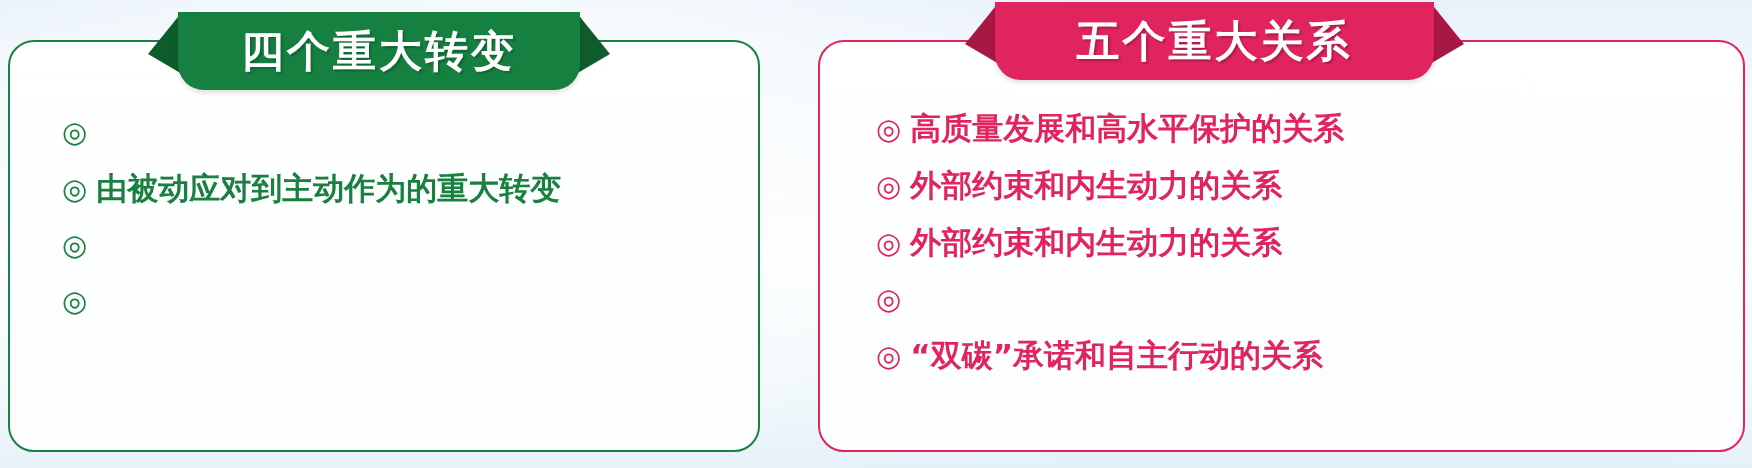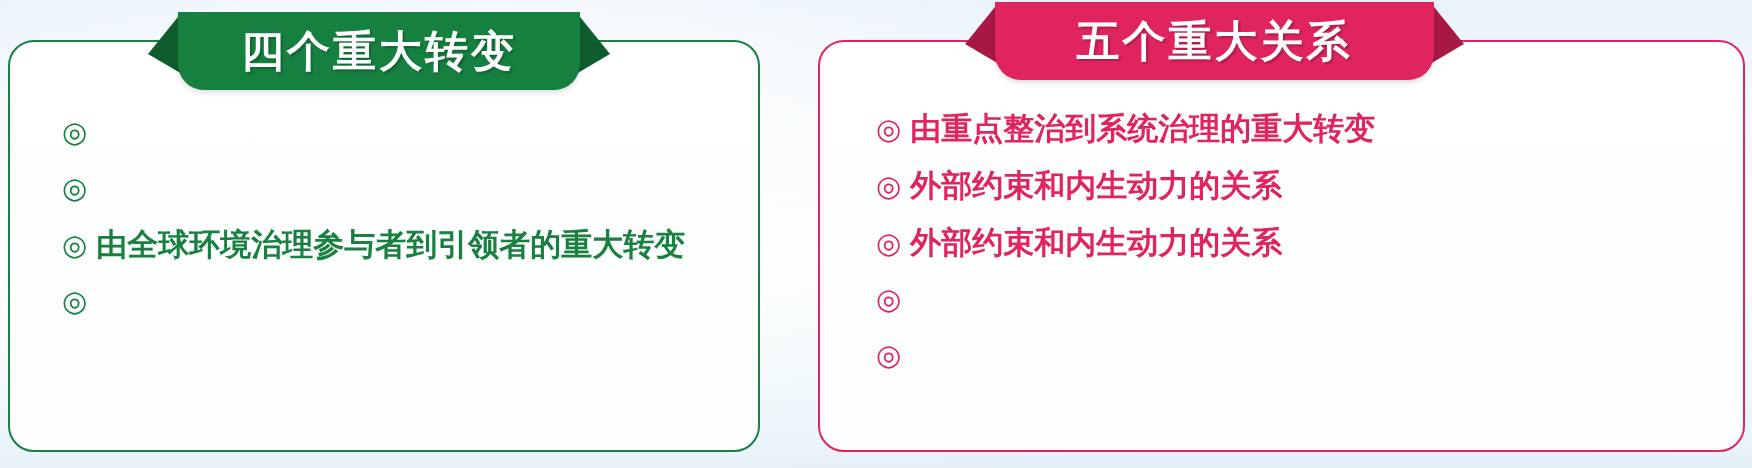--- a/index.html
+++ b/index.html
@@ -139,25 +139,25 @@
 
   <div class="card card-left">
     <div class="list">
 
       <div class="item">
         <span class="bullet">◎</span>
       </div>
 
       <div class="item">
         <span class="bullet">◎</span>
-      </div>
-
-      <div class="item">
-        <span class="bullet">◎</span>
-        <span class="item-text">由全球环境治理参与者到引领者的重大转变</span>
+        <span class="item-text">由被动应对到主动作为的重大转变</span>
+      </div>
+
+      <div class="item">
+        <span class="bullet">◎</span>
       </div>
 
       <div class="item">
         <span class="bullet">◎</span>
       </div>
 
     </div>
   </div>
 
   <div class="ribbon ribbon-left">
@@ -170,39 +170,40 @@
     <div class="body">
       <span class="ribbon-title">四个重大转变</span>
     </div>
   </div>
 
   <div class="card card-right">
     <div class="list">
 
       <div class="item">
         <span class="bullet">◎</span>
-        <span class="item-text">由重点整治到系统治理的重大转变</span>
+        <span class="item-text">高质量发展和高水平保护的关系</span>
       </div>
 
       <div class="item">
         <span class="bullet">◎</span>
         <span class="item-text">外部约束和内生动力的关系</span>
       </div>
 
       <div class="item">
         <span class="bullet">◎</span>
         <span class="item-text">外部约束和内生动力的关系</span>
       </div>
 
       <div class="item">
         <span class="bullet">◎</span>
       </div>
 
       <div class="item">
         <span class="bullet">◎</span>
+        <span class="item-text">“双碳”承诺和自主行动的关系</span>
       </div>
 
     </div>
   </div>
 
   <div class="ribbon ribbon-right">
     <svg class="tail l" viewBox="0 0 34 78" preserveAspectRatio="none">
       <polygon points="34,0 34,62 0,42" fill="#a81844"></polygon>
     </svg>
     <svg class="tail r" viewBox="0 0 34 78" preserveAspectRatio="none">

